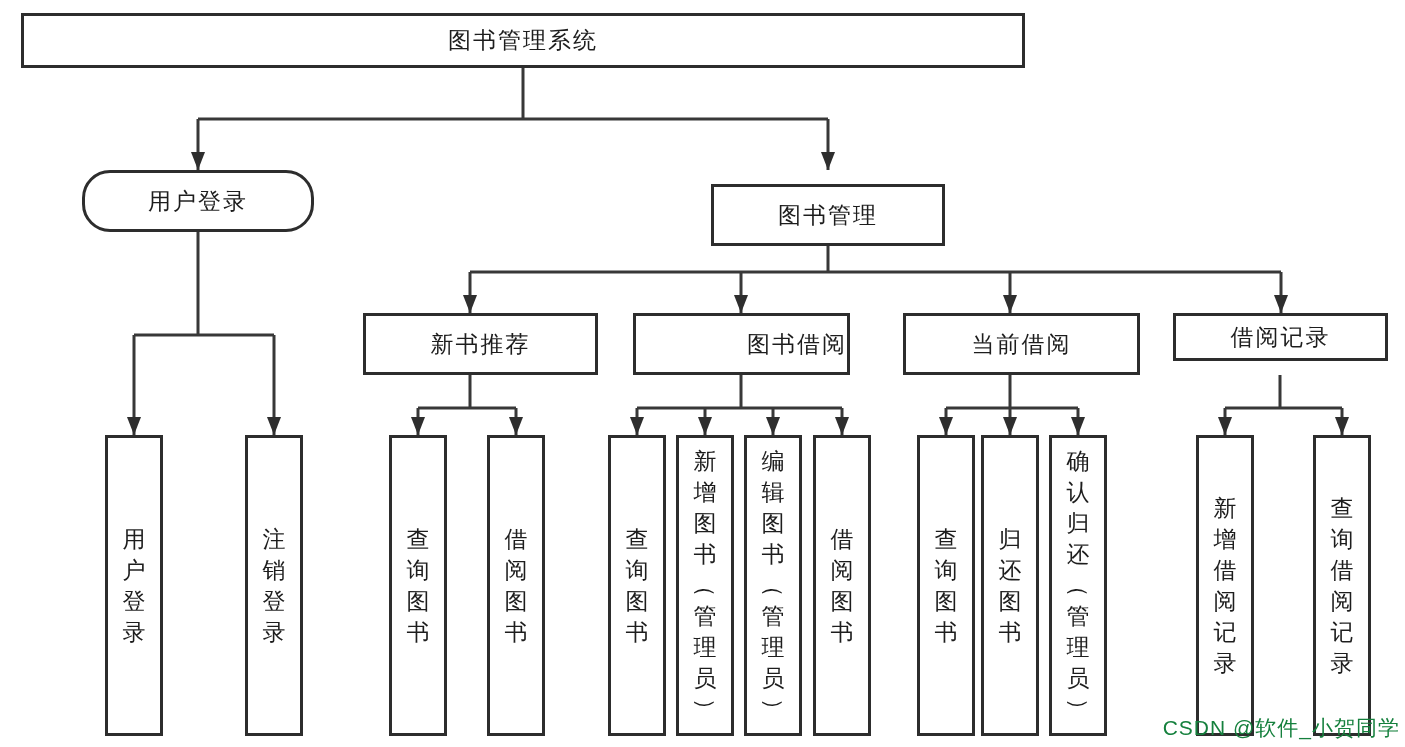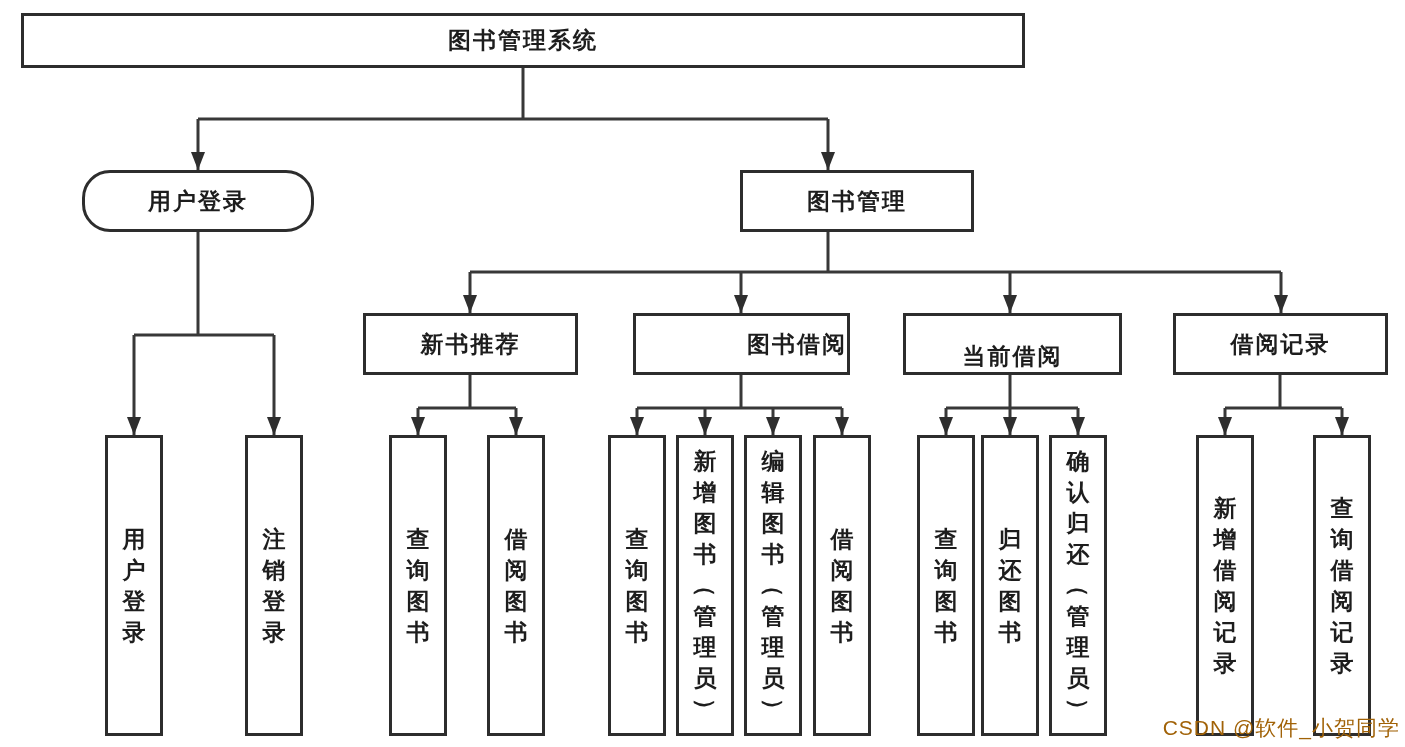--- a/index.html
+++ b/index.html
@@ -19,21 +19,20 @@
   .hnode, .vnode {
     position: absolute;
     box-sizing: border-box;
     background: #ffffff;
     border: 3px solid #2d2d2d;
     z-index: 2;
     display: flex;
     align-items: center;
     justify-content: center;
     color: #1d1d1d;
-    font-weight: bold;
   }
   .hnode {
     font-size: 23px;
     letter-spacing: 2px;
     white-space: nowrap;
   }
   .vnode .vtext {
     display: flex;
     flex-direction: column;
     align-items: center;
@@ -49,21 +48,21 @@
   .vnode .vchar.rot {
     transform: rotate(90deg);
   }
   #watermark {
     position: absolute;
     top: 714px;
     right: 5px;
     z-index: 5;
     font-size: 21px;
     letter-spacing: 1px;
-    color: #a16207;
+    color: #15803d;
     white-space: nowrap;
   }
 </style>
 </head>
 <body>
 
 <div id="canvas">
 
   <svg id="wires" width="1405" height="747" viewBox="0 0 1405 747">
     <path fill="none" stroke="#383838" stroke-width="3" d="
@@ -98,34 +97,34 @@
       </g>
   </svg>
 
   <div class="hnode" style="left:21px; top:13px; width:1004px; height:55px;">
     <span>图书管理系统</span>
   </div>
 
   <div class="hnode" style="left:82px; top:170px; width:232px; height:62px;border-radius:28px;">
     <span>用户登录</span>
   </div>
-  <div class="hnode" style="left:711px; top:170px; width:234px; height:62px;margin-left:29px;">
+  <div class="hnode" style="left:711px; top:184px; width:234px; height:62px;">
     <span>图书管理</span>
   </div>
 
-  <div class="hnode" style="left:363px; top:313px; width:215px; height:62px;">
+  <div class="hnode" style="left:363px; top:313px; width:235px; height:62px;">
     <span>新书推荐</span>
   </div>
   <div class="hnode" style="left:633px; top:313px; width:217px; height:62px;justify-content:flex-end;">
     <span>图书借阅</span>
   </div>
-  <div class="hnode" style="left:903px; top:313px; width:219px; height:62px;align-items:flex-end;">
+  <div class="hnode" style="left:903px; top:313px; width:237px; height:62px;">
     <span>当前借阅</span>
   </div>
-  <div class="hnode" style="left:1173px; top:313px; width:215px; height:62px;">
+  <div class="hnode" style="left:1173px; top:313px; width:215px; height:48px;">
     <span>借阅记录</span>
   </div>
 
   <div class="vnode" style="left:105px; top:435px; width:58px; height:301px;">
     <span class="vtext">
         <span class="vchar">用</span>
         <span class="vchar">户</span>
         <span class="vchar">登</span>
         <span class="vchar">录</span>
       </span>

